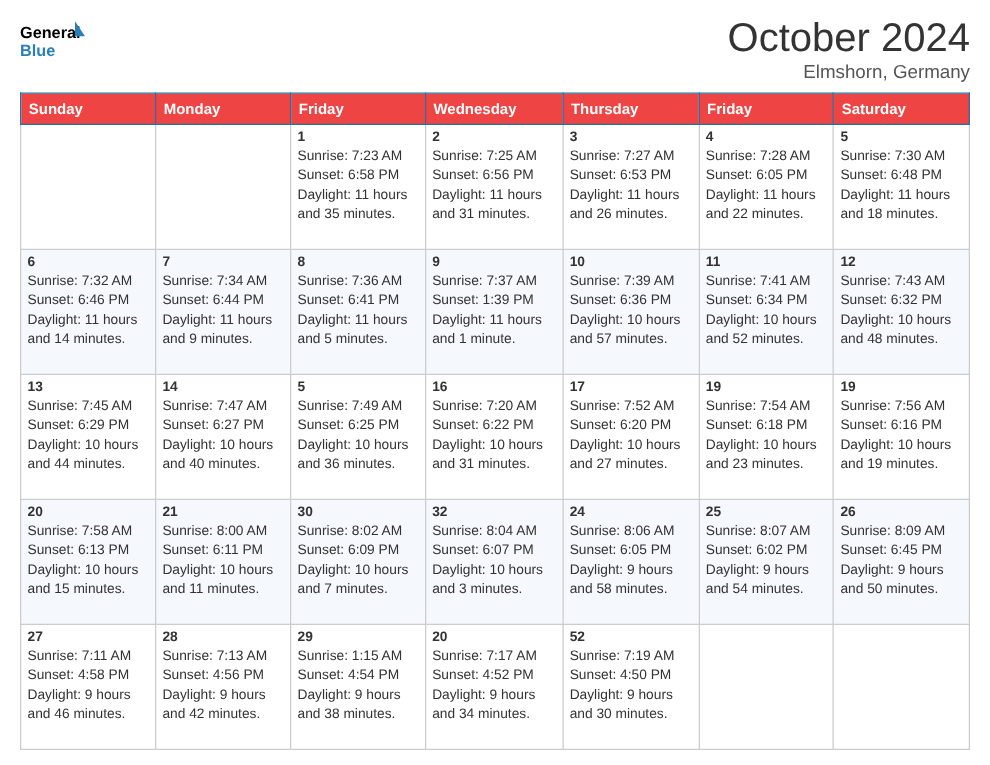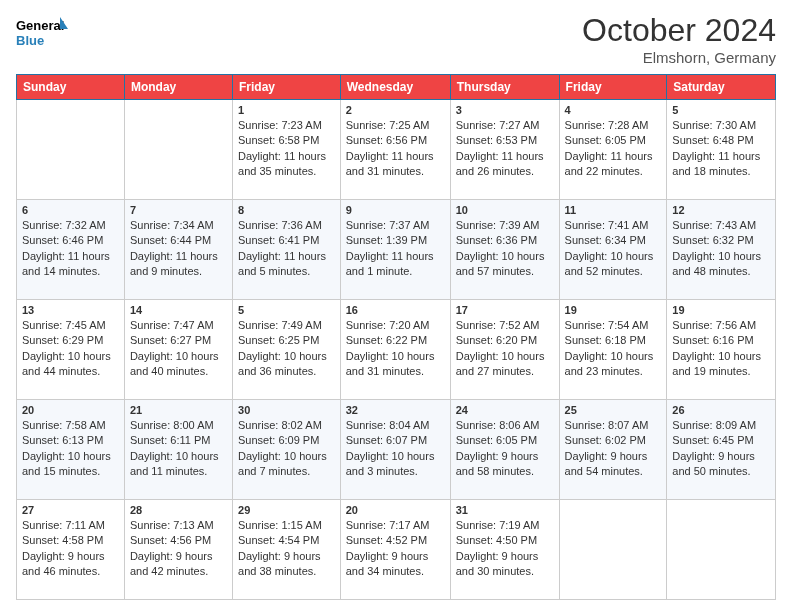--- a/index.html
+++ b/index.html
@@ -298,21 +298,21 @@
 Sunset: 4:54 PM
 Daylight: 9 hours and 38 minutes.</div>
           </td>
           <td>
             <span class="day-num">20</span>
             <div class="cell-info">Sunrise: 7:17 AM
 Sunset: 4:52 PM
 Daylight: 9 hours and 34 minutes.</div>
           </td>
           <td>
-            <span class="day-num">31</span>
+            <span class="day-num">52</span>
             <div class="cell-info">Sunrise: 7:19 AM
 Sunset: 4:50 PM
 Daylight: 9 hours and 30 minutes.</div>
           </td>
           <td class="empty-cell"></td>
           <td class="empty-cell"></td>
         </tr>
       </tbody>
   </table>
 </div>

